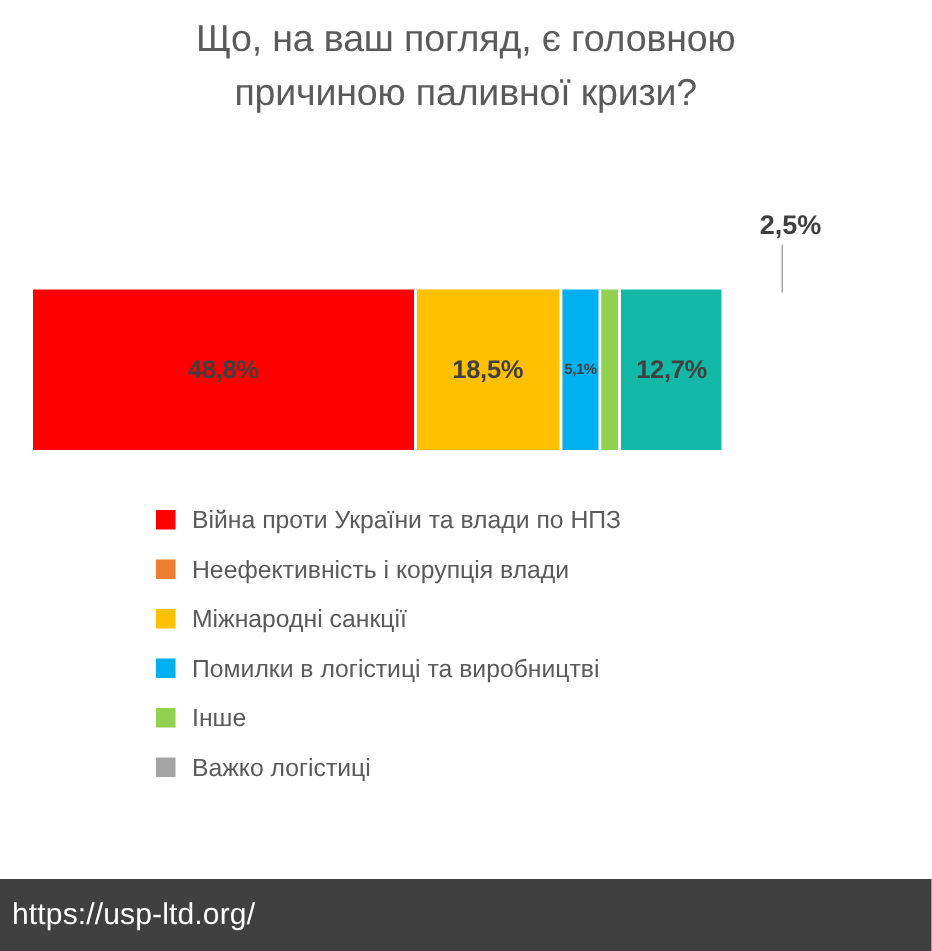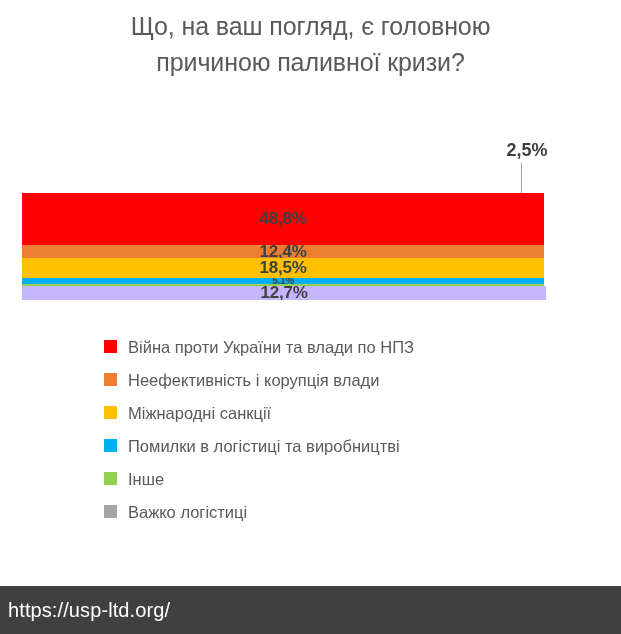--- a/index.html
+++ b/index.html
@@ -56,21 +56,21 @@
   }
 
   
   #stacked-bar {
     position: absolute;
     left: 22px;
     top: 193px;
     width: 524px;
     height: 107px;
     display: flex;
-    flex-direction: column;
+    flex-direction: row;
     align-items: stretch;
   }
   .bar-segment {
     position: relative;
     box-sizing: border-box;
     border-right: 2px solid #ffffff;
     display: flex;
     align-items: center;
     justify-content: center;
     overflow: hidden;
@@ -141,33 +141,30 @@
   <span class="title-line">причиною паливної кризи?</span>
 </div>
 
 <div id="callout-2-5">2,5%</div>
 <div id="callout-leader-line" style="background: rgb(166, 166, 166);"></div>
 
 <div id="stacked-bar">
   <div class="bar-segment" style="flex: 0 0 48.8%; background: rgb(255, 0, 0);">
     <span class="segment-value">48,8%</span>
   </div>
-  <div class="bar-segment" style="flex: 0 0 12.4%; background: rgb(237, 125, 49);">
-    <span class="segment-value">12,4%</span>
-  </div>
   <div class="bar-segment" style="flex: 0 0 18.5%; background: rgb(255, 192, 0);">
     <span class="segment-value">18,5%</span>
   </div>
   <div class="bar-segment" style="flex: 0 0 5.1%; background: rgb(0, 176, 240);">
     <span class="segment-value small">5,1%</span>
   </div>
   <div class="bar-segment" style="flex: 0 0 2.5%; background: rgb(146, 208, 80);">
     
   </div>
-  <div class="bar-segment" style="flex: 0 0 12.7%; background: #c4b5fd;">
+  <div class="bar-segment" style="flex: 0 0 12.7%; background: #14b8a6;">
     <span class="segment-value">12,7%</span>
   </div>
 </div>
 
 <div id="legend">
   <div class="legend-item">
     <span class="legend-swatch" style="background: rgb(255, 0, 0);"></span>
     <span class="legend-label">Війна проти України та влади по НПЗ</span>
   </div>
   <div class="legend-item">

